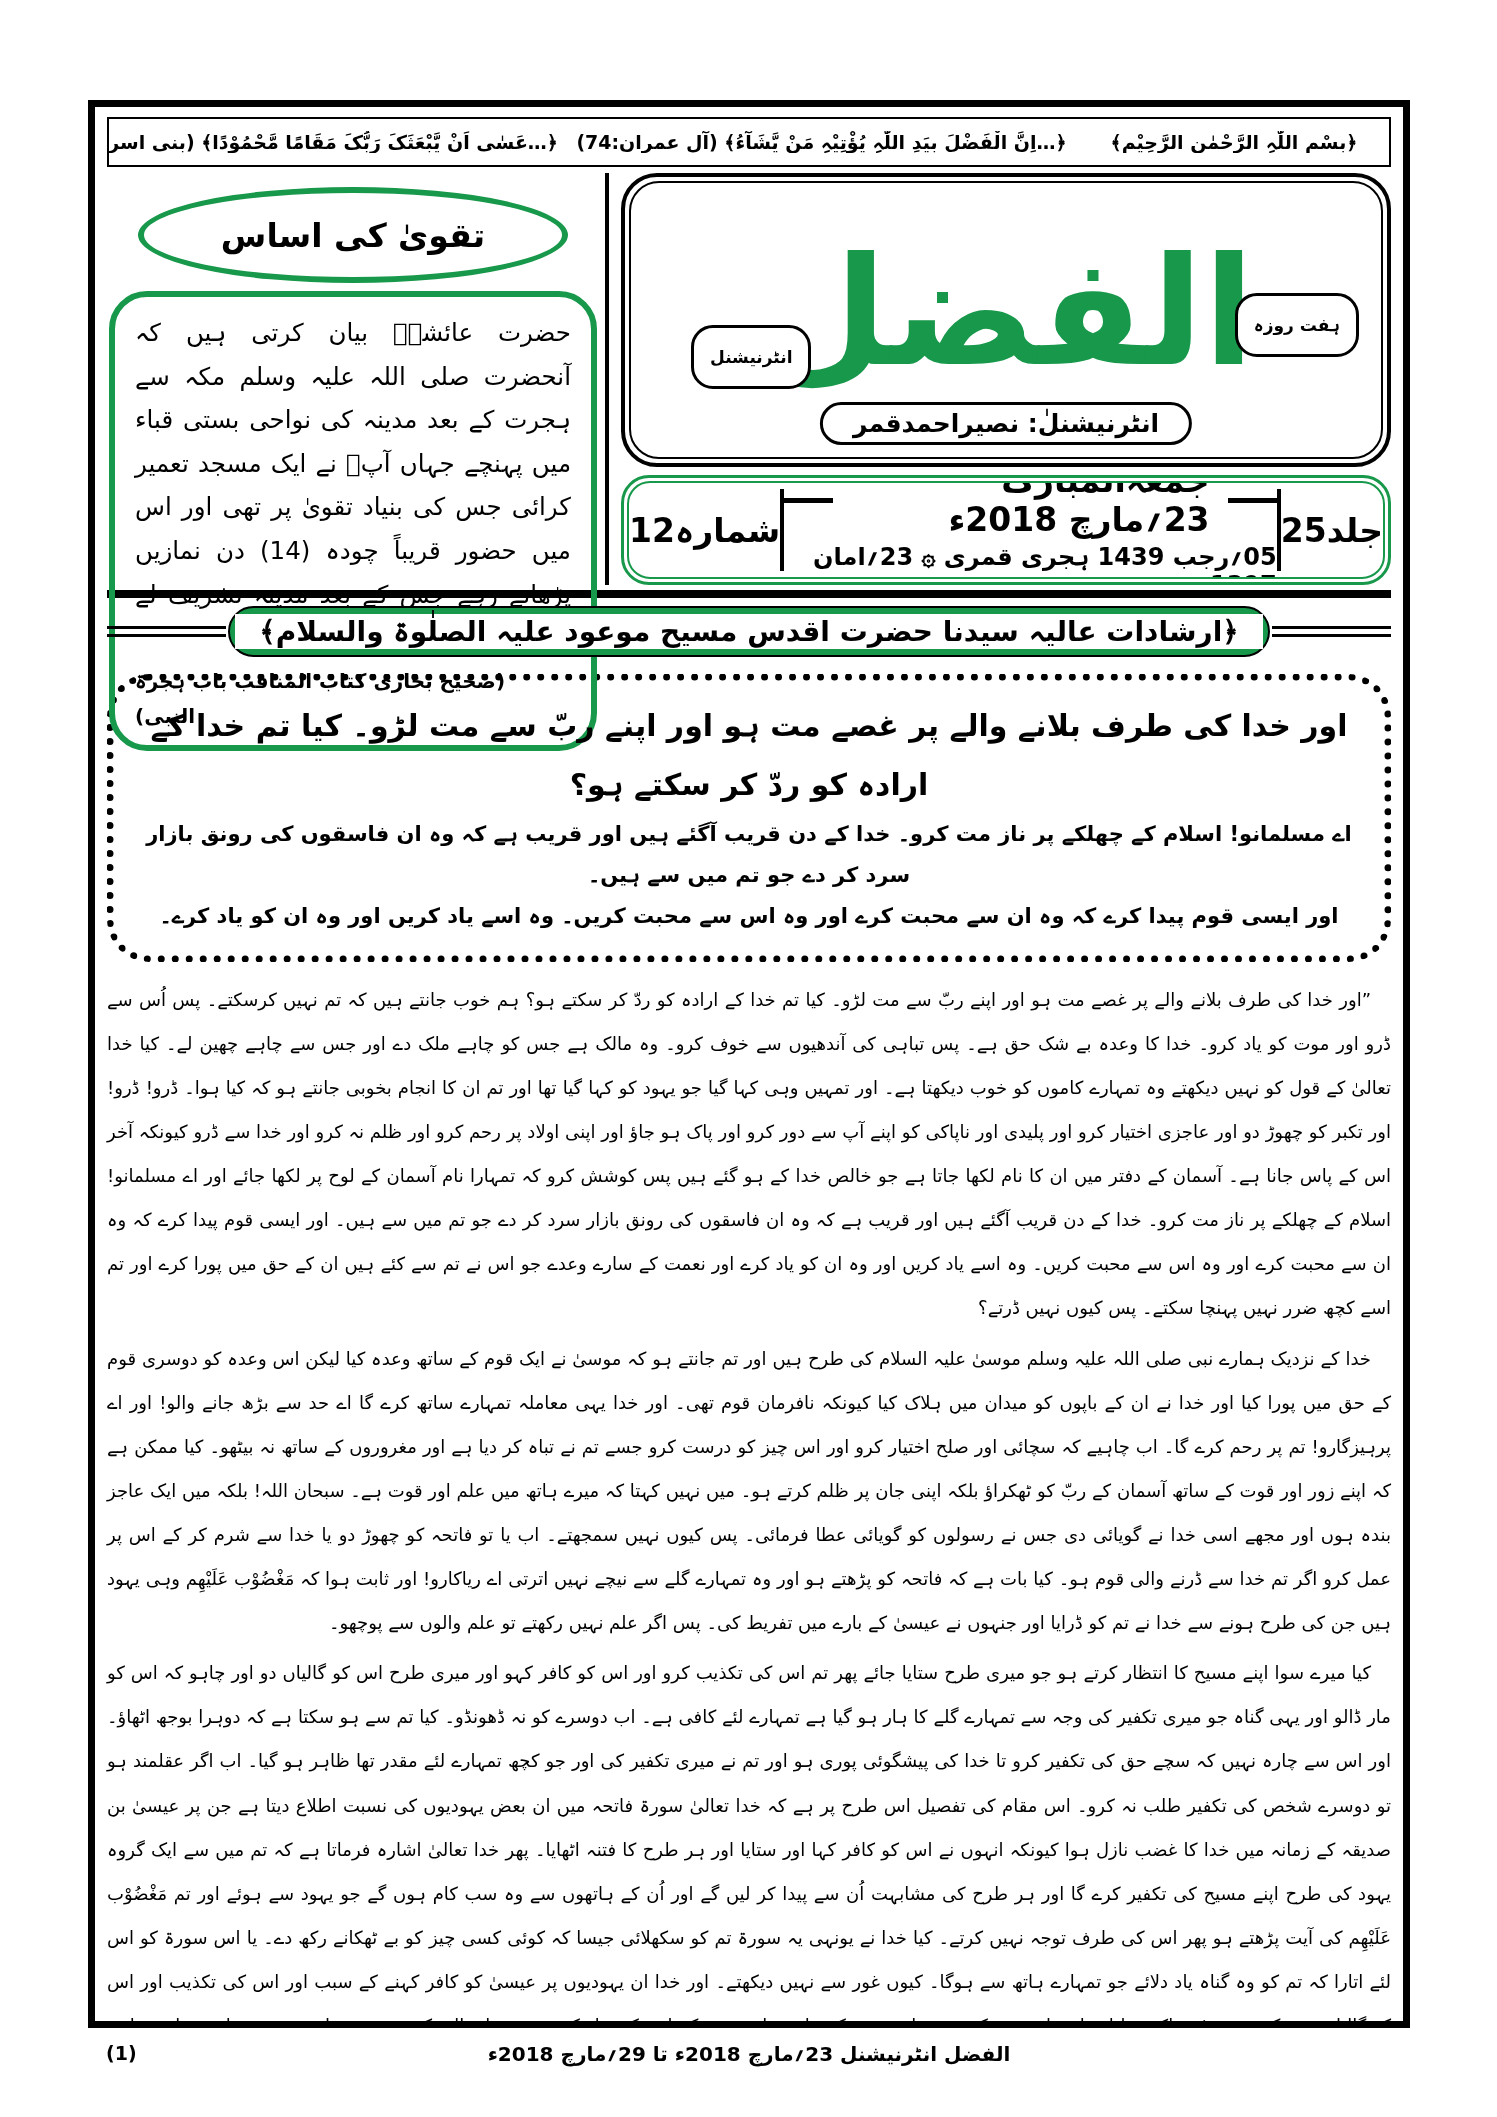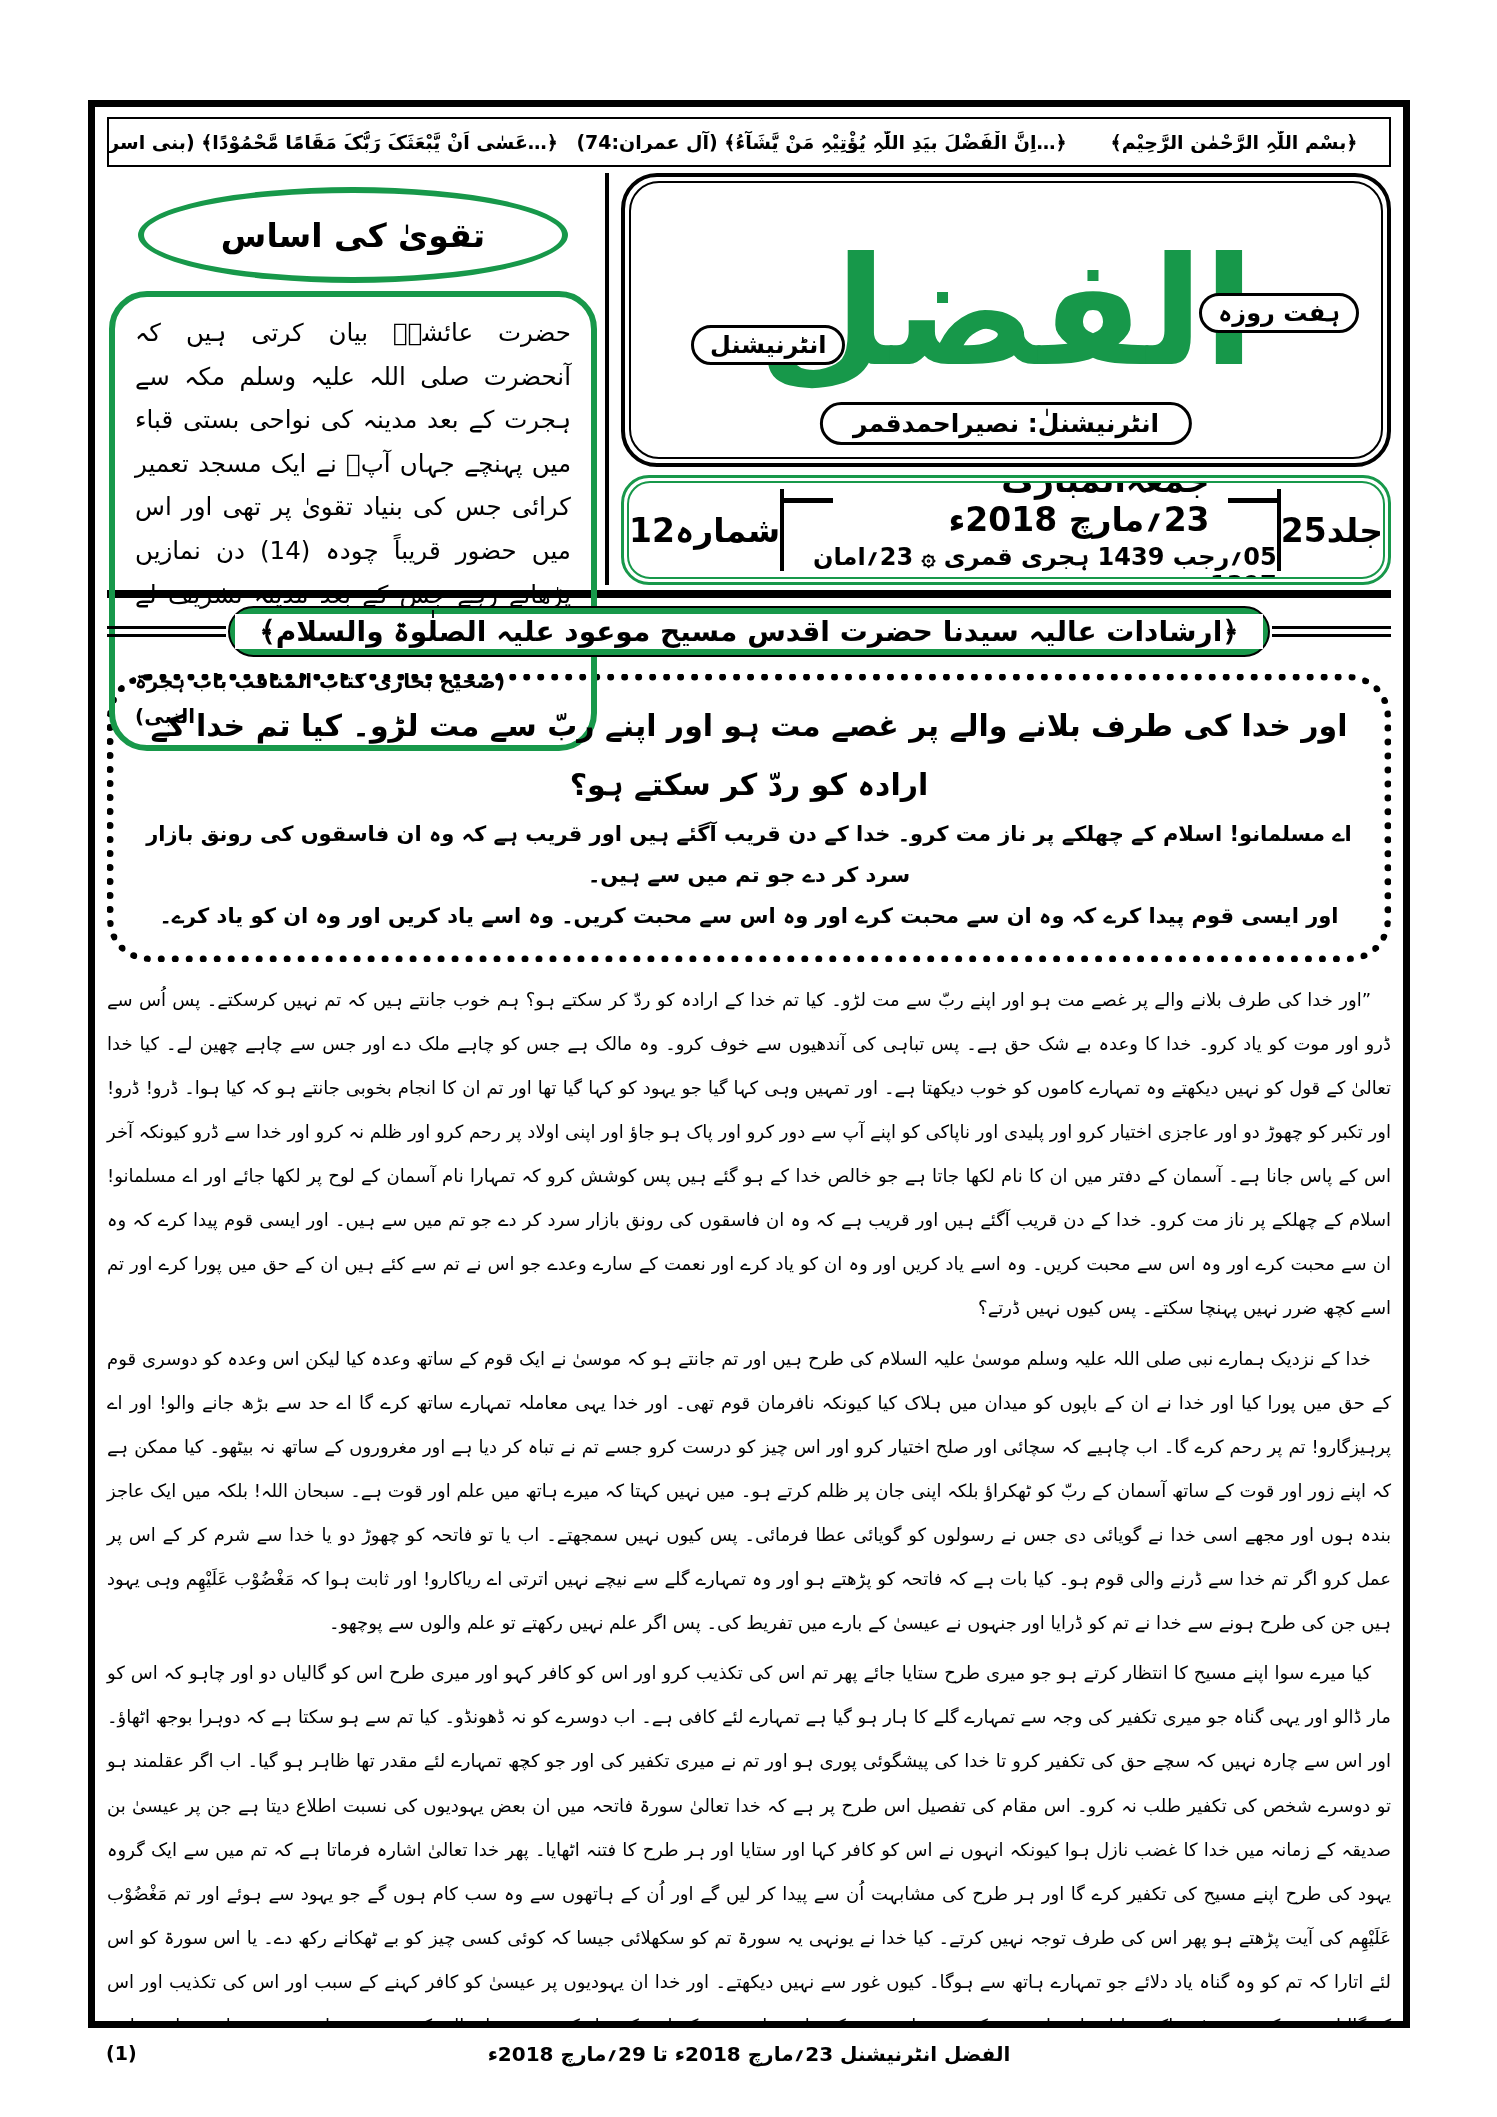--- a/index.html
+++ b/index.html
@@ -73,22 +73,22 @@
     font-size: 150px; font-weight: bold;
     color: var(--green, #17984a);
     line-height: 1; direction: rtl;
     letter-spacing: -4px;
     transform: translateY(-8px);
   }
   .badge {
     position: absolute;
     border: 3px solid #000; border-radius: 22px;
     background: #fff;
-    font-weight: bold; font-size: 24px;
-    padding: 3px 16px;
+    font-weight: bold; font-size: 17px;
+    padding: 19px 16px;
     white-space: nowrap; direction: rtl;
   }
   .badge-weekly { right: 22px; top: 40%; }
   .badge-intl   { left: 60px; top: 52%; }
   .badge-editor { left: 50%; transform: translateX(-50%); bottom: 12px; font-size: 25px; padding: 4px 30px; }
 
   .datebox {
     height: 110px; margin-top: 8px;
     border: 3px solid var(--green, #17984a);
     border-radius: 28px;

